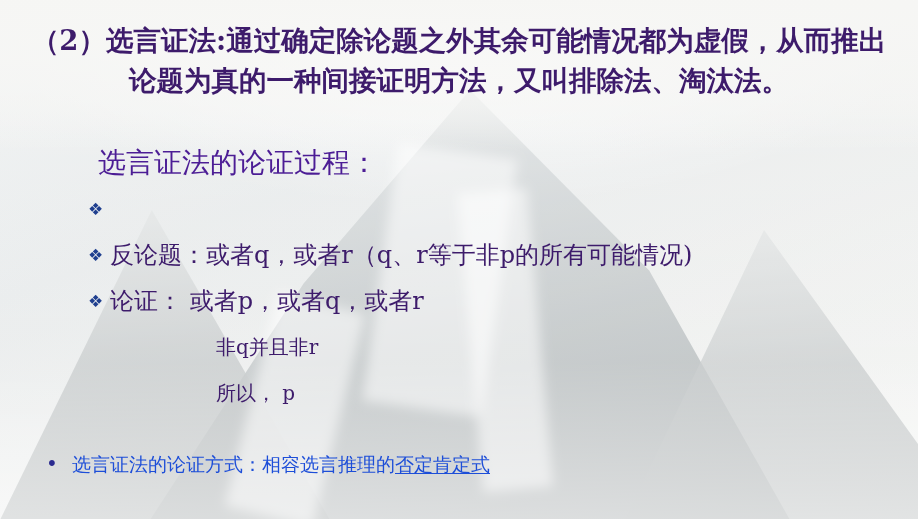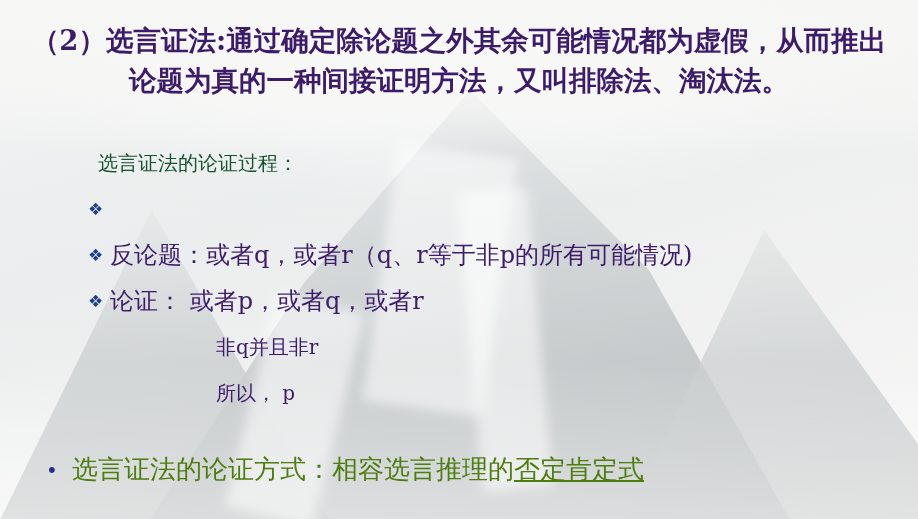--- a/index.html
+++ b/index.html
@@ -89,24 +89,24 @@
   }
   .body-block {
     position: absolute;
     left: 88px;
     top: 140px;
     width: 810px;
     font-family: "DejaVu Serif", "Liberation Serif", serif;
     color: #3d1b6b;
   }
   .line {
-    font-size: 20px;
-    line-height: 46px;
-    white-space: nowrap;
-    color: #14532d;
+    font-size: 28px;
+    line-height: 46px;
+    white-space: nowrap;
+    color: #4c1d95;
   }
   .line.intro {
     padding-left: 10px;
   }
   .bullet-line {
     display: flex;
     align-items: flex-start;
     font-size: 24px;
     line-height: 46px;
     white-space: nowrap;
@@ -137,22 +137,22 @@
   .footer-dot {
     display: inline-block;
     width: 26px;
     min-width: 26px;
     color: #2a2a8f;
     font-size: 20px;
     text-align: left;
     padding-left: 6px;
   }
   .footer-text {
-    font-size: 26px;
-    color: #4d7c0f;
+    font-size: 19px;
+    color: #1d4ed8;
     white-space: nowrap;
     text-align: right;
   }
   .underline {
     text-decoration: underline;
     text-underline-offset: 2px;
   }
 </style>
 </head>
 <body>

